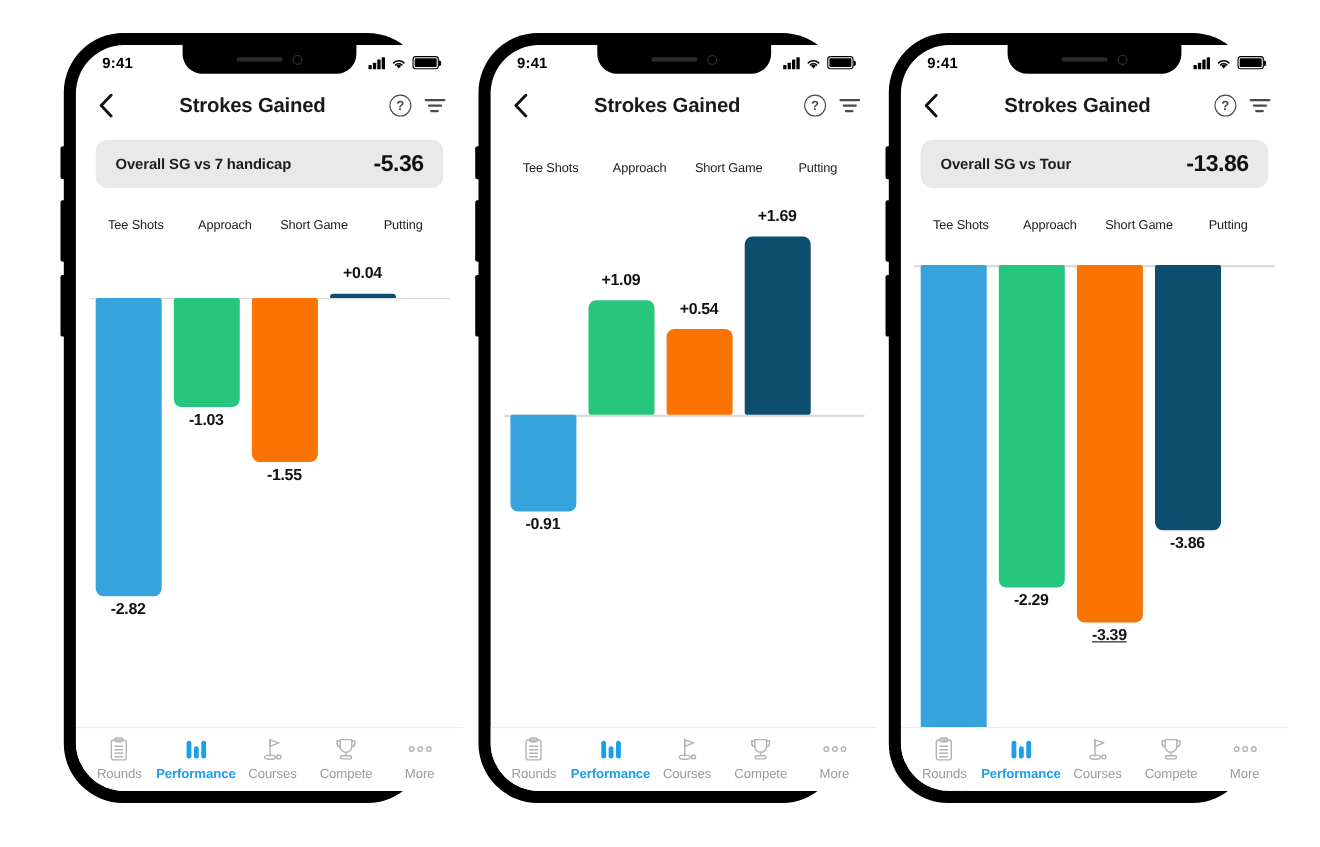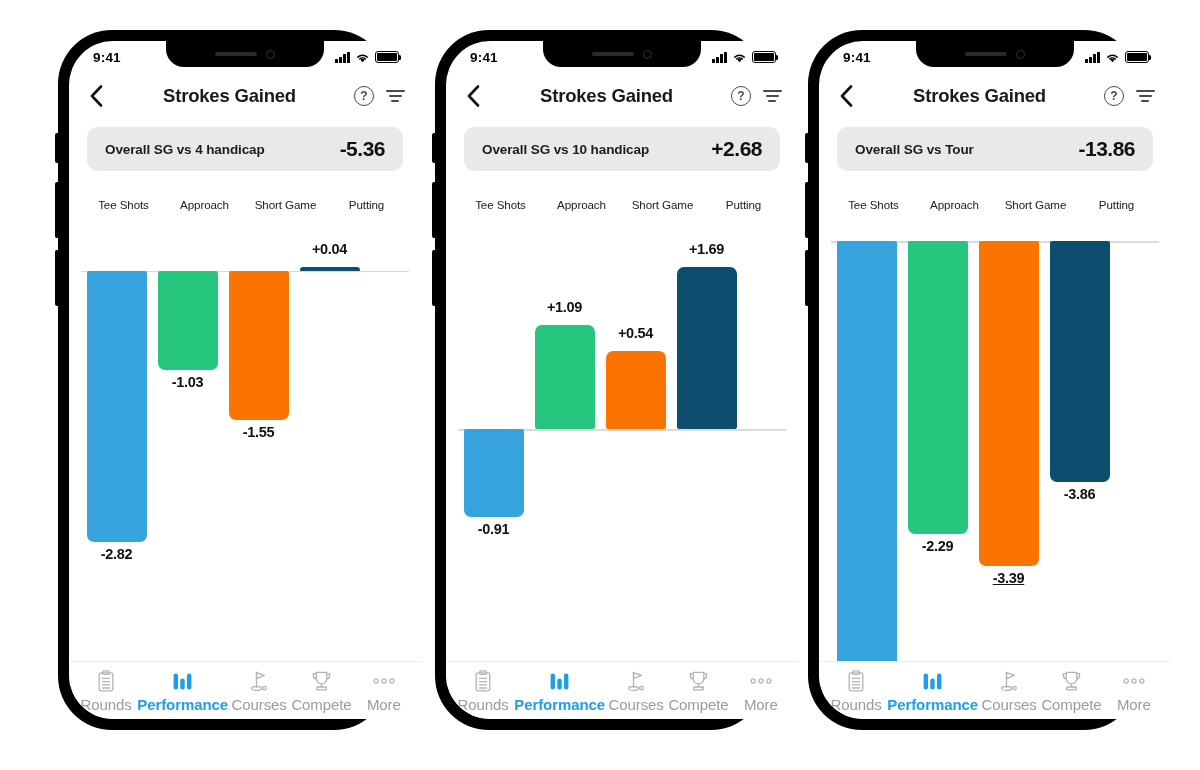--- a/index.html
+++ b/index.html
@@ -175,21 +175,21 @@
     border-top: 1px solid #ececec;
     display: flex; align-items: flex-start; justify-content: space-around;
     padding: 7px 6px 0 6px;
   }
   .tabitem {
     flex: 1 1 0;
     display: flex; flex-direction: column; align-items: center; gap: 3px;
     cursor: pointer;
   }
   .tabitem .tico { height: 24px; display:flex; align-items:center; justify-content:center; }
-  .tabitem .tlabel { font-size: 15px; color: #9b9b9b; letter-spacing:-.1px; }
+  .tabitem .tlabel { font-size: 12px; color: #9b9b9b; letter-spacing:-.1px; }
   .tabitem.active .tlabel { color: #1c9fe8; font-weight: 700; }
 </style>
 </head>
 <body>
 
 <div class="stage">
 
   <div class="phone p1">
     <div class="btn-side silent"></div>
     <div class="btn-side volup"></div>
@@ -232,21 +232,21 @@
           <div class="icon-help">?</div>
           <div class="icon-filter">
               <i></i>
               <i></i>
               <i></i>
             </div>
         </div>
       </div>
 
       <div class="summary-card">
-        <div class="summary-label">Overall SG vs 4 handicap</div>
+        <div class="summary-label">Overall SG vs 7 handicap</div>
         <div class="summary-value">-5.36</div>
       </div>
 
       <div class="cat-row">
         <div class="cat">Tee Shots</div>
         <div class="cat">Approach</div>
         <div class="cat">Short Game</div>
         <div class="cat">Putting</div>
       </div>
 
@@ -372,24 +372,20 @@
         <div class="nav-actions">
           <div class="icon-help">?</div>
           <div class="icon-filter">
               <i></i>
               <i></i>
               <i></i>
             </div>
         </div>
       </div>
 
-      <div class="summary-card">
-        <div class="summary-label">Overall SG vs 10 handicap</div>
-        <div class="summary-value">+2.68</div>
-      </div>
 
       <div class="cat-row">
         <div class="cat">Tee Shots</div>
         <div class="cat">Approach</div>
         <div class="cat">Short Game</div>
         <div class="cat">Putting</div>
       </div>
 
       <div class="chart">
         <div class="zero-line" style="top: 218.24px; background: rgb(218, 218, 218);"></div>

